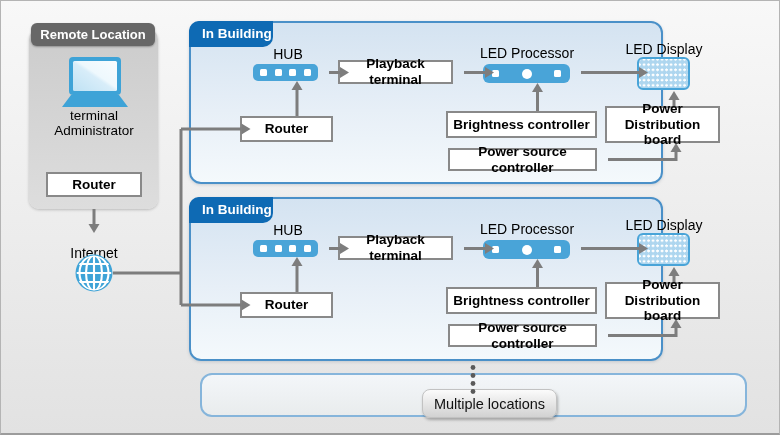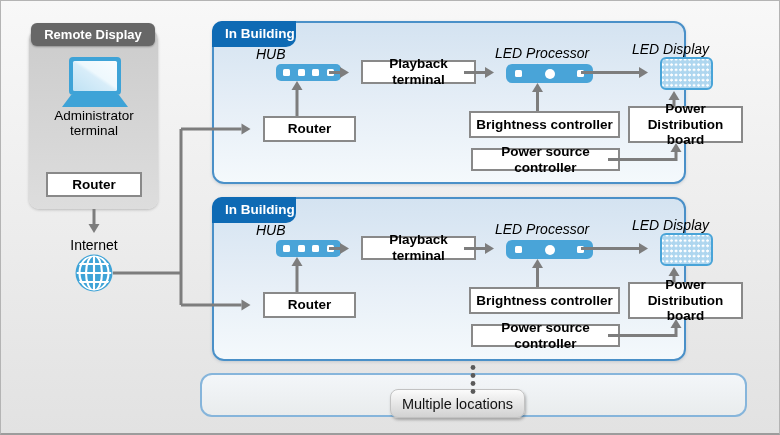--- a/index.html
+++ b/index.html
@@ -20,34 +20,34 @@
     left:30px;top:22px;width:124px;height:23px;border-radius:6px;background:#676767;
     color:#fff;font-weight:bold;font-size:13px;display:flex;align-items:center;justify-content:center;
     box-shadow:0 1px 2px rgba(0,0,0,.3);z-index:2;
   }
   .admin-label{left:30px;top:107px;width:126px;text-align:center;font-size:13.5px;line-height:15px;}
   .wbox{
     position:absolute;background:#fff;border:2px solid #898989;box-sizing:border-box;
     display:flex;flex-direction:column;align-items:center;justify-content:center;
     text-align:center;font-size:13.5px;line-height:1.15;font-weight:bold;
   }
-  .internet-label{left:53px;top:236px;width:80px;text-align:center;font-size:14px;}
+  .internet-label{left:53px;top:244px;width:80px;text-align:center;font-size:14px;}
   
   .bbox{
-    position:absolute;left:211px;width:474px;box-sizing:border-box;
+    position:absolute;left:188px;width:474px;box-sizing:border-box;
     border:2px solid #4a90c8;border-radius:12px;
     background:linear-gradient(180deg,#d4e3f1 0%,#e7eff7 55%,#f4f9fc 100%);
     box-shadow:0 1px 3px rgba(90,110,130,.25);
   }
   .bhead{
     position:absolute;left:-2px;top:-2px;width:84px;height:26px;box-sizing:border-box;
     background:#0e6ab4;border-radius:10px 0 10px 0;color:#fff;font-weight:bold;font-size:13.5px;
     line-height:26px;padding-left:13px;
   }
-  .iclabel{position:absolute;width:110px;font-size:14px;line-height:14px;font-style:italic;}
+  .iclabel{position:absolute;width:110px;text-align:center;font-size:14px;line-height:14px;}
   .hub-icon{
     position:absolute;left:62px;top:41px;width:65px;height:17px;border-radius:5px;background:#49a4d8;
     display:flex;align-items:center;justify-content:space-evenly;
   }
   .hub-icon i{width:7px;height:7px;background:#fff;border-radius:1.5px;}
   .proc-icon{
     position:absolute;left:292px;top:41px;width:87px;height:19px;border-radius:6px;background:#49a4d8;
     display:flex;align-items:center;justify-content:space-between;padding:0 9px;box-sizing:border-box;
   }
   .proc-icon .sq{width:7px;height:7px;background:#fff;border-radius:1.5px;}
@@ -58,52 +58,52 @@
     background-image:radial-gradient(circle,#ffffff 1.2px,rgba(255,255,255,0) 1.45px);
     background-size:4.5px 5.2px;background-position:2.8px 3px;
   }
   
   .bbox3{
     position:absolute;left:199px;top:372px;width:547px;height:44px;box-sizing:border-box;
     border:2px solid #86b5db;border-radius:12px;
     background:linear-gradient(180deg,#f3f6f9,#e9eced);
   }
   .more-btn{
-    position:absolute;left:389px;top:388px;width:135px;height:29px;border-radius:8px;
+    position:absolute;left:421px;top:388px;width:135px;height:29px;border-radius:8px;
     background:linear-gradient(180deg,#fbfbfb,#d2d2d2);border:1px solid #c2c2c2;box-sizing:border-box;
     box-shadow:1px 2px 3px rgba(0,0,0,.28);
     display:flex;align-items:center;justify-content:center;font-size:14.5px;color:#111;z-index:4;
   }
   .wires{position:absolute;left:0;top:0;z-index:5;pointer-events:none;}
 </style>
 </head>
 <body>
 
 <div class="stage">
 
   <div class="abs remote-panel"></div>
-  <div class="abs remote-header">Remote Display</div>
+  <div class="abs remote-header">Remote Location</div>
 
   <svg class="abs" style="left:61px;top:56px;z-index:2" width="66" height="50" viewBox="0 0 66 50">
     <defs>
       <linearGradient id="scr" x1="0" y1="1" x2="1" y2="0">
         <stop offset="0" stop-color="#bfe2f4"></stop>
           <stop offset="0.48" stop-color="#d8edf9"></stop>
         <stop offset="0.55" stop-color="#eef8fd"></stop>
           <stop offset="1" stop-color="#f8fcfe"></stop>
       </linearGradient>
     </defs>
     <rect x="7" y="0" width="52" height="38" rx="4" fill="#3ea3d7"></rect>
     <rect x="11" y="4" width="44" height="30" rx="1.5" fill="url(#scr)"></rect>
     <path d="M0,50 L9,38 L57,38 L66,50 Z" fill="#3ea3d7"></path>
   </svg>
 
   <div class="abs admin-label" style="z-index:2">
+    <div>terminal</div>
     <div>Administrator</div>
-    <div>terminal</div>
   </div>
 
   <div class="wbox" style="left:45px;top:171px;width:96px;height:25px;z-index:2">Router</div>
 
   <div class="abs internet-label">Internet</div>
 
   <svg class="abs" style="left:74px;top:253px;z-index:2" width="38" height="38" viewBox="0 0 38 38">
     <defs>
         <clipPath id="gc">
           <circle cx="19" cy="19" r="17.3"></circle>

